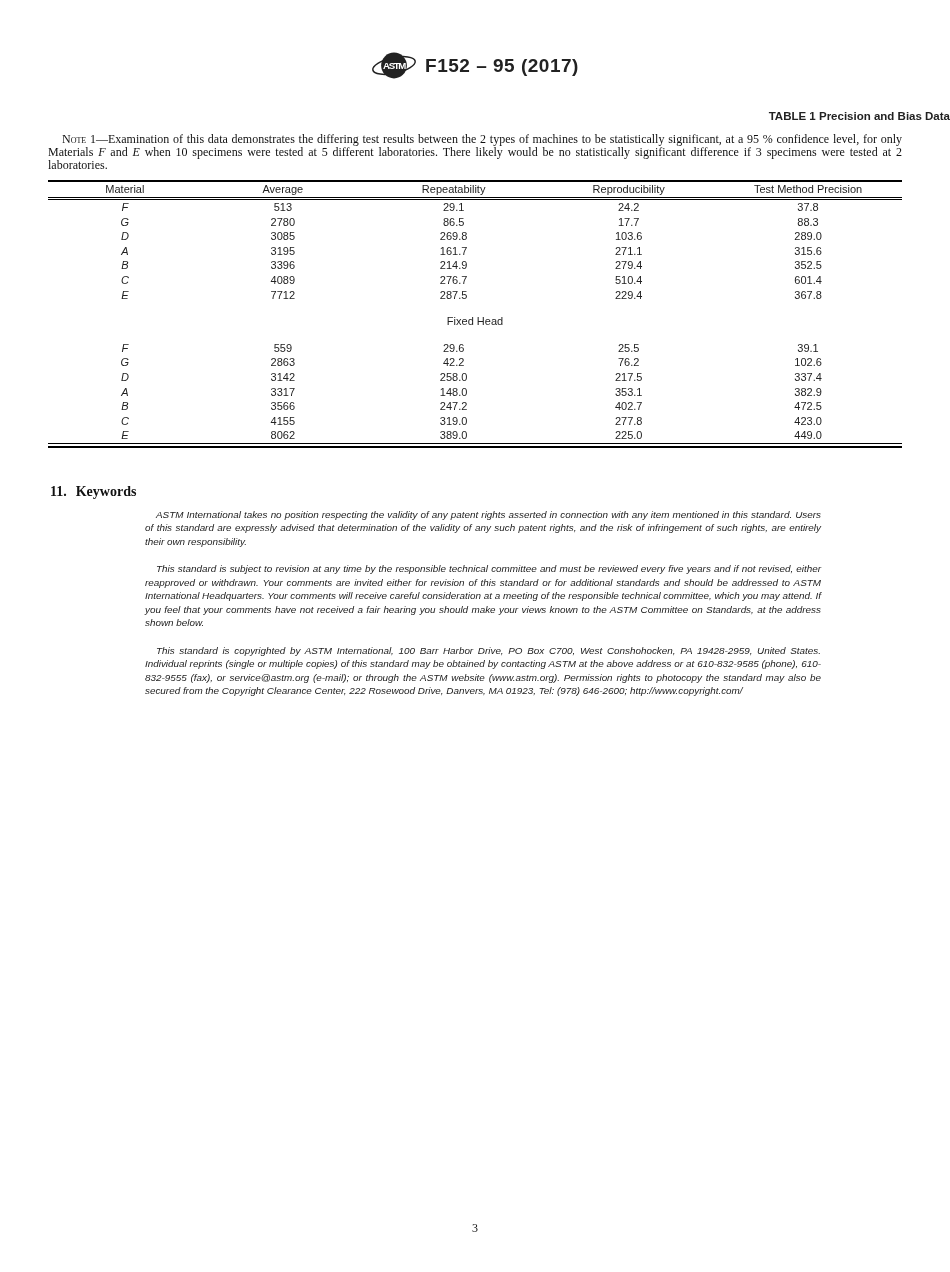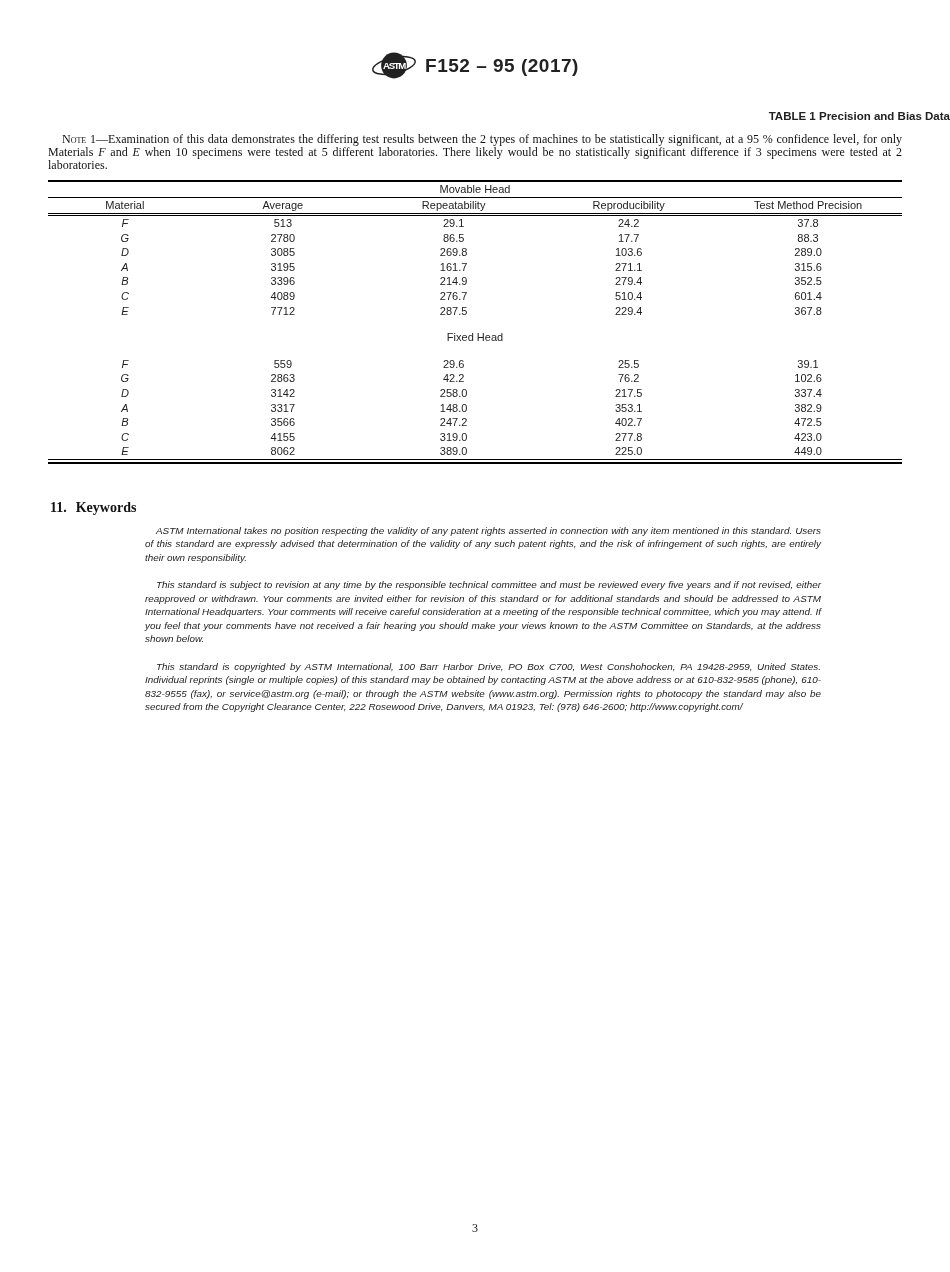--- a/index.html
+++ b/index.html
@@ -104,21 +104,20 @@
       <text x="25" y="23" text-anchor="middle" fill="#ffffff" font-family="Liberation Sans, sans-serif" font-size="10.5" font-weight="bold" letter-spacing="-1.5">ASTM</text>
     </svg>
     <span class="designation">F152 – 95 (2017)</span>
   </div>
 
   <div class="table-title">TABLE 1 Precision and Bias Data</div>
 
   <p class="note"><span class="indent"></span><span class="sc">Note</span><span> 1—Examination of this data demonstrates the differing test results between the 2 types of machines to be statistically significant, at a 95 % confidence level, for only Materials </span><span class="it">F</span><span> and </span><span class="it">E</span><span> when 10 specimens were tested at 5 different laboratories. There likely would be no statistically significant difference if 3 specimens were tested at 2 laboratories.</span></p>
 
   <div class="table-wrap">
-    <div class="span-title">Movable Head</div>
     <table class="data">
       <colgroup>
         <col class="c0">
           <col class="c1">
           <col class="c2">
           <col class="c3">
           <col class="c4">
       </colgroup>
       <thead>
         <tr>

